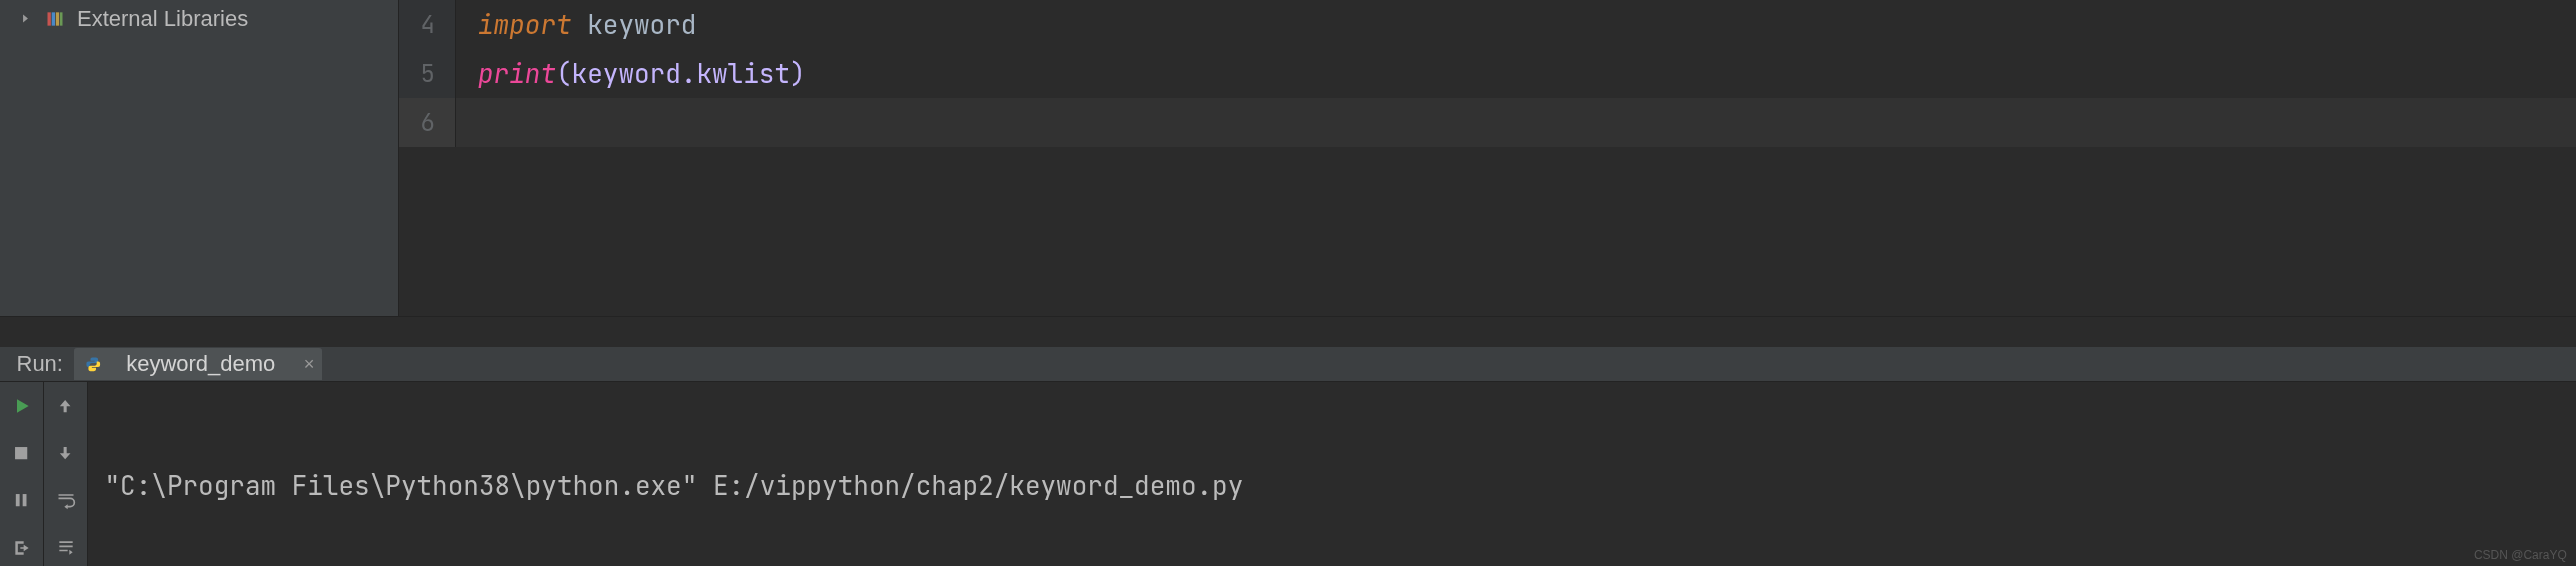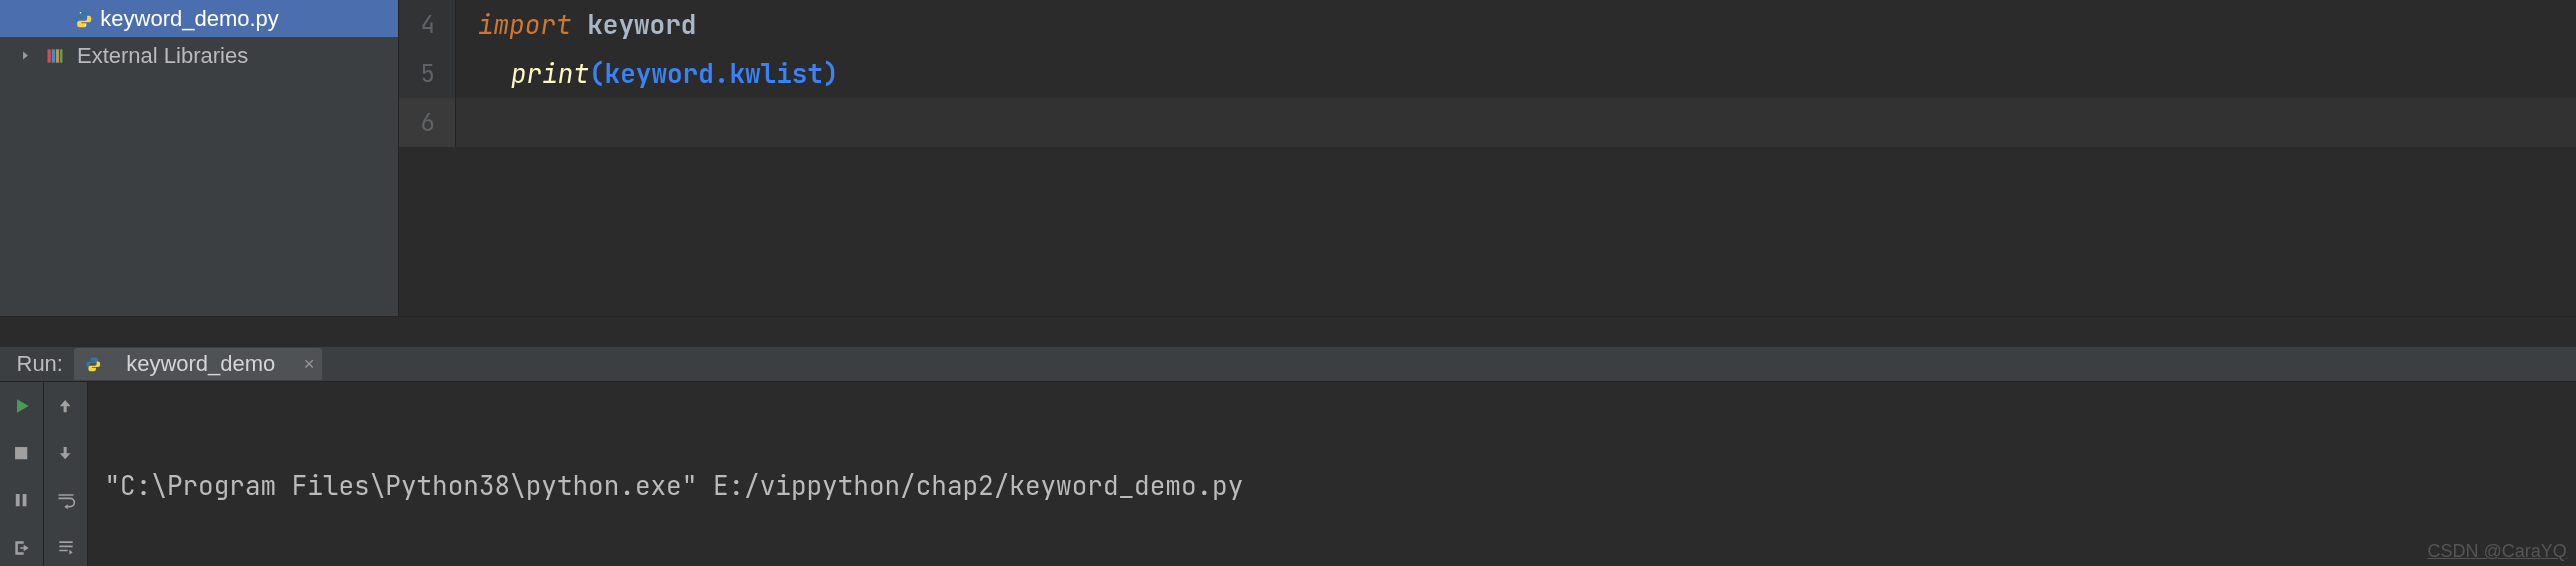--- a/index.html
+++ b/index.html
@@ -79,23 +79,23 @@
   }
   .code {
     padding-left: 22px;
     font-family: "JetBrains Mono","Consolas",monospace;
     font-size: 26px;
     white-space: pre;
   }
   .editor-line.current { background: #323232; }
   .editor-line.current .gutter { background: #3a3a3a; }
   .kw { color: #cc7832; font-style: italic; margin-top: 36px; }
-  .fn { color: #fef9c3; font-style: italic; margin-left: 33px; }
-  .id { color: #a9b7c6; font-weight: bold; }
-  .punct { color: #3b82f6; font-weight: bold; }
+  .fn { color: #ec4899; font-style: italic; }
+  .id { color: #a9b7c6; }
+  .punct { color: #c4b5fd; }
   .editor-rest { flex: 1; background: #2b2b2b; }
 
   .run-panel {
     flex: 1;
     display: flex;
     flex-direction: column;
     border-top: 0.9px solid #232323;
     background: #2b2b2b;
   }
   .run-header {
@@ -156,41 +156,29 @@
   .soft-wrap-ind {
     color: #787878;
     font-size: 20px;
     position: absolute;
     right: 5.5px;
   }
   .watermark {
     position: absolute;
     right: 9.2px;
     bottom: 3.7px;
-    font-size: 18px;
+    font-size: 12px;
     color: #555;
-    text-decoration: underline;
   }
 </style>
 </head>
 <body>
 
 <div class="top-area">
   <div class="project-tree">
-    <div class="tree-item selected">
-      <span class="file-icon">
-        <svg viewBox="0 0 24 24">
-            <path fill="#3774a7" d="M11 2c-3 0-3 2-3 3v2h6v1H5c-2 0-3 1-3 4s1 4 3 4h2v-3c0-2 1-3 3-3h6c2 0 3-1 3-3V5c0-2-1-3-3-3h-5z"></path>
-            <circle cx="9" cy="4.5" r="1" fill="#fff"></circle>
-            <path fill="#ffd43b" d="M13 22c3 0 3-2 3-3v-2h-6v-1h9c2 0 3-1 3-4s-1-4-3-4h-2v3c0 2-1 3-3 3H8c-2 0-3 1-3 3v2c0 2 1 3 3 3h5z"></path>
-            <circle cx="15" cy="19.5" r="1" fill="#fff"></circle>
-          </svg>
-      </span>
-      <span>keyword_demo.py</span>
-    </div>
     <div class="tree-item level1">
       <span class="expand-icon">
         <svg viewBox="0 0 16 16">
             <path d="M5 3 l6 5 -6 5 z"></path>
           </svg>
       </span>
       <span class="lib-icon">
         <svg viewBox="0 0 24 24">
             <rect x="3" y="4" width="4" height="16" fill="#c75450"></rect>
             <rect x="8" y="4" width="4" height="16" fill="#4a88c7"></rect>

